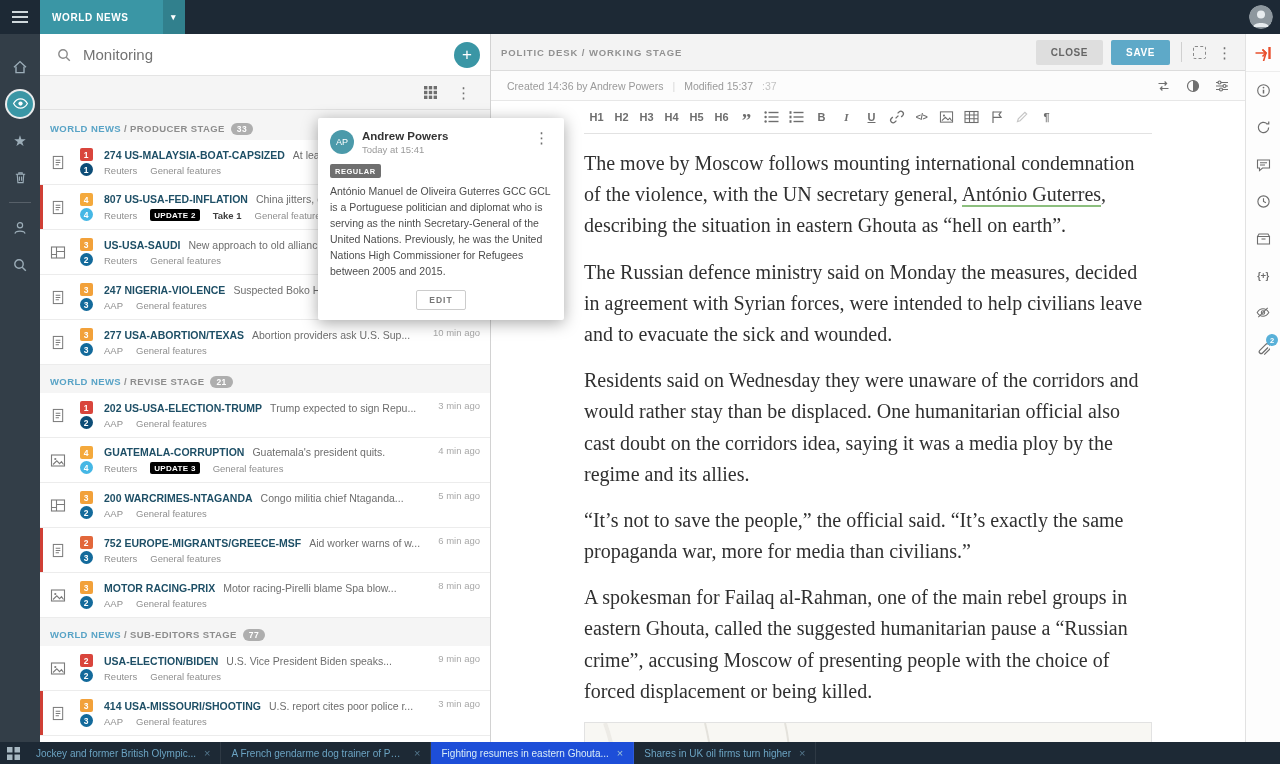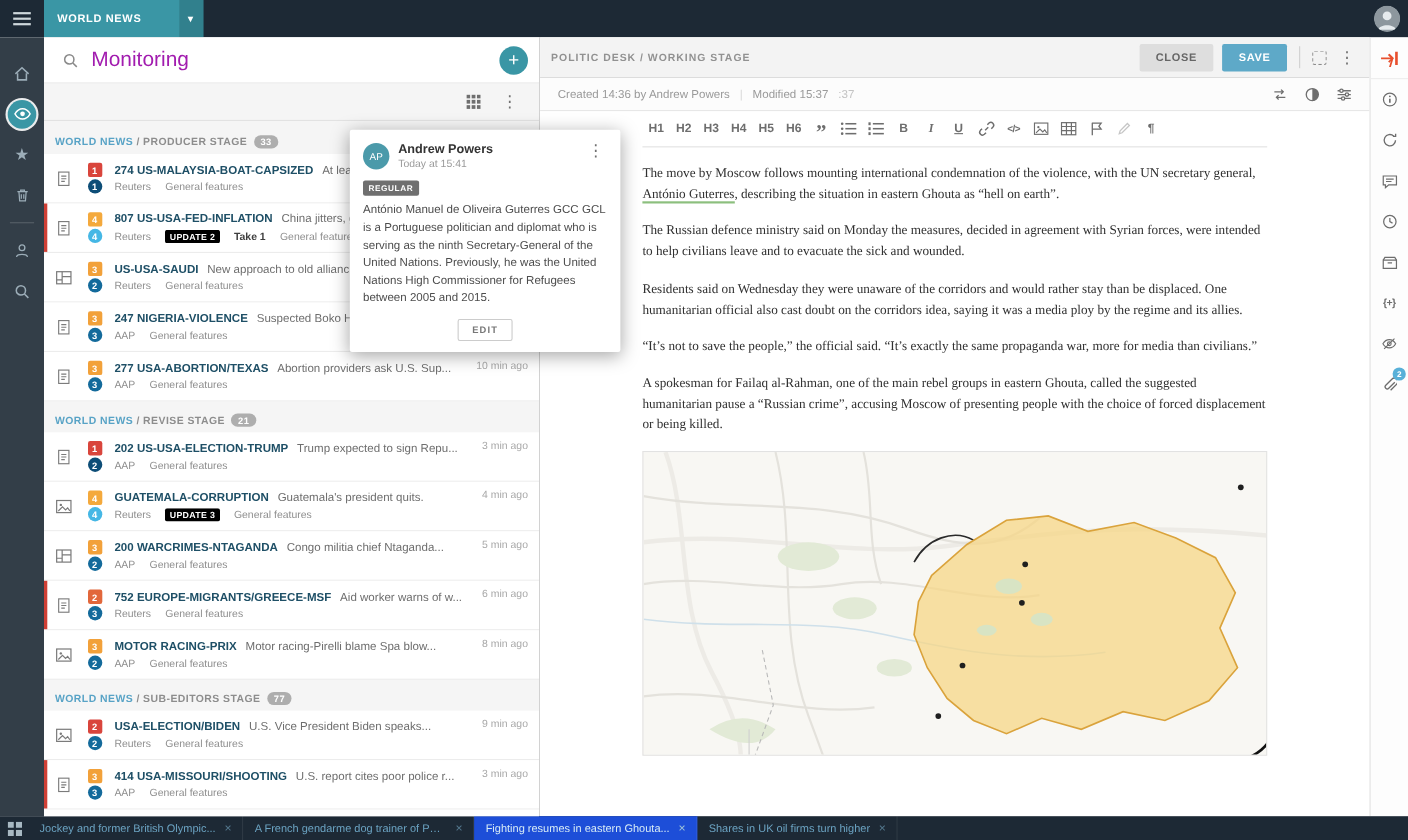--- a/index.html
+++ b/index.html
@@ -26,21 +26,21 @@
   .rail-btn{height:37px;width:40px;display:flex;align-items:center;justify-content:center;color:#9cadb8;cursor:pointer}
   .rail-btn .ic{display:flex}
   .rail-btn.active .ic{background:#3a96a5;color:#fff;border-radius:50%;width:26px;height:26px;
     align-items:center;justify-content:center;box-shadow:0 0 0 2px rgba(255,255,255,.9)}
   .rail-div{width:22px;border-top:1px solid rgba(255,255,255,.18);margin:6px 0}
 
   
   .monitoring{flex:0 0 451px;background:#f5f5f5;border-right:1px solid #d2d2d2;display:flex;flex-direction:column;min-height:0}
   .mon-head{flex:0 0 42px;background:#fff;display:flex;align-items:center;padding:0 10px;border-bottom:1px solid #e4e4e4}
   .mon-head .ic{color:#8a8a8a;margin:0 11px 0 6px;display:flex}
-  .mon-title{flex:1;font-size:19px;color:#a21caf;cursor:text}
+  .mon-title{flex:1;font-size:15px;color:#737373;cursor:text}
   .add-btn{width:26px;height:26px;border-radius:50%;background:#3a96a5;color:#fff;border:none;font-size:17px;line-height:24px;cursor:pointer}
   .mon-tools{flex:0 0 34px;display:flex;align-items:center;justify-content:flex-end;gap:16px;padding:0 16px;
     background:#f5f5f5;border-bottom:1px solid #e2e2e2;color:#6f6f6f}
   .kebab{font-size:15px;color:#707070;cursor:pointer;padding:0 3px;line-height:1}
   .mon-list{flex:1;overflow:hidden;padding-top:2px}
   .grp-head{padding:11px 10px 5px;font-size:9.5px;font-weight:bold;letter-spacing:.4px}
   .grp-desk{color:#58a3c6}
   .grp-stage{color:#8d8d8d;margin-left:3px}
   .grp-count{display:inline-block;background:#aeaeae;color:#fff;border-radius:8px;padding:1px 6px;font-size:8.5px;margin-left:6px}
   .item{position:relative;background:#fff;border-bottom:1px solid #ececec;height:45px;display:flex;align-items:center;cursor:pointer}
@@ -75,21 +75,21 @@
   .meta-ics .ic{display:flex;cursor:pointer}
   .ed-scroll{flex:1;overflow:hidden;padding:0 93px}
   .ed-toolbar{height:33px;display:flex;align-items:center;border-bottom:1px solid #e2e2e2}
   .tb{min-width:25px;height:100%;display:flex;align-items:center;justify-content:center;font-size:11px;font-weight:bold;
     color:#6e6e6e;cursor:pointer;padding:0 3px}
   .tb.italic{font-style:italic;font-family:"Liberation Serif",serif}
   .tb.underline{text-decoration:underline}
   .tb.disabled{color:#c6c6c6}
   .qg{font-family:"Liberation Serif",serif;font-size:19px;font-weight:bold;line-height:0;transform:translateY(4px);display:inline-block}
   .cg{font-size:9px;font-weight:bold;letter-spacing:-.5px}
-  .ed-body{padding-top:14px;font-family:"Liberation Serif",serif;font-size:12px;line-height:1.56;color:#303030}
+  .ed-body{padding-top:14px;font-family:"Liberation Serif",serif;font-size:20px;line-height:1.56;color:#303030}
   .ed-body p{margin-bottom:15px}
   .annot{border-bottom:2px solid #8cbf7e}
   .map{margin-top:10px;border:1px solid #e2e2e2;height:277px;overflow:hidden;background:#f8f7f3}
 
   
   .rrail{flex:0 0 34px;background:#fdfdfd;border-left:1px solid #e2e2e2;display:flex;flex-direction:column;align-items:center}
   .rr-send{width:34px;height:38px;display:flex;align-items:center;justify-content:center;border-bottom:1px solid #ededed;
     color:#e8502e;cursor:pointer}
   .rr-btn{width:34px;height:37px;display:flex;align-items:center;justify-content:center;color:#6d6d6d;cursor:pointer;position:relative}
   .rr-badge{position:absolute;top:3px;right:2px;background:#58b0d8;color:#fff;font-size:7.5px;font-weight:bold;

